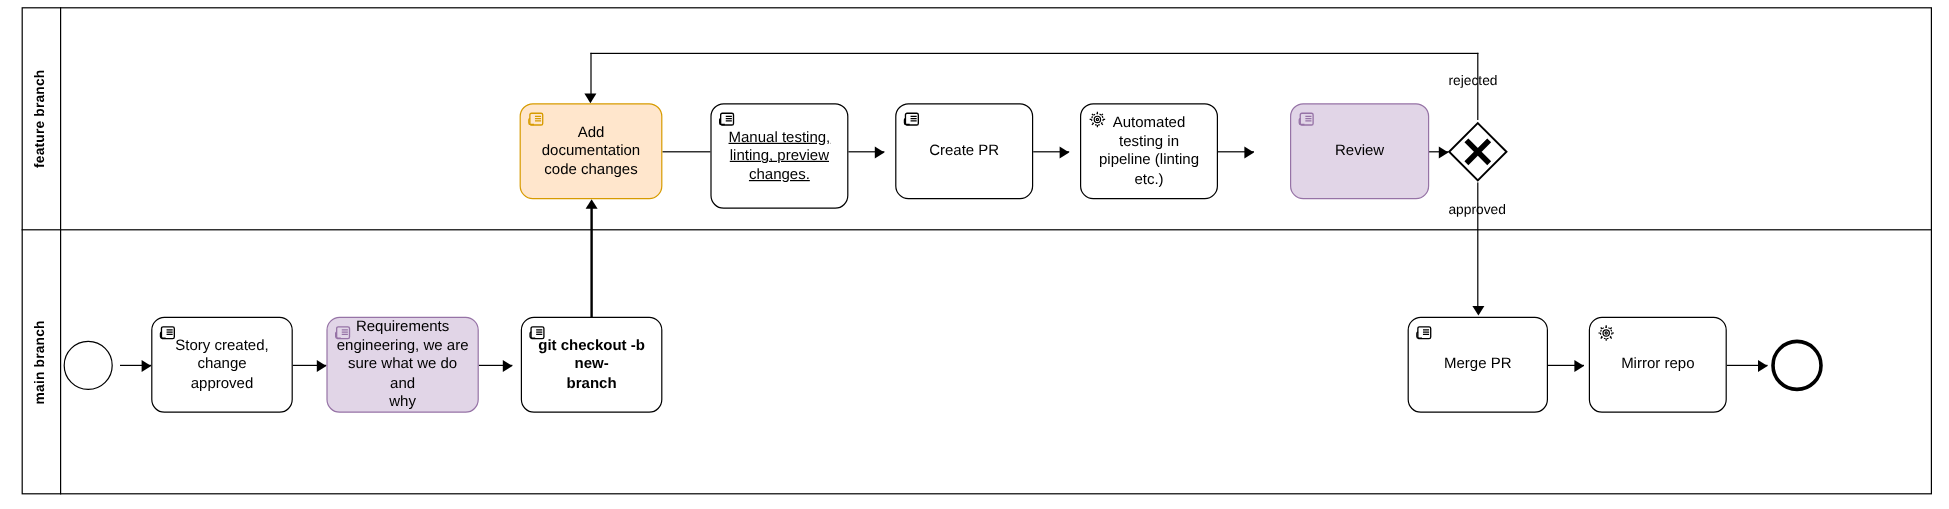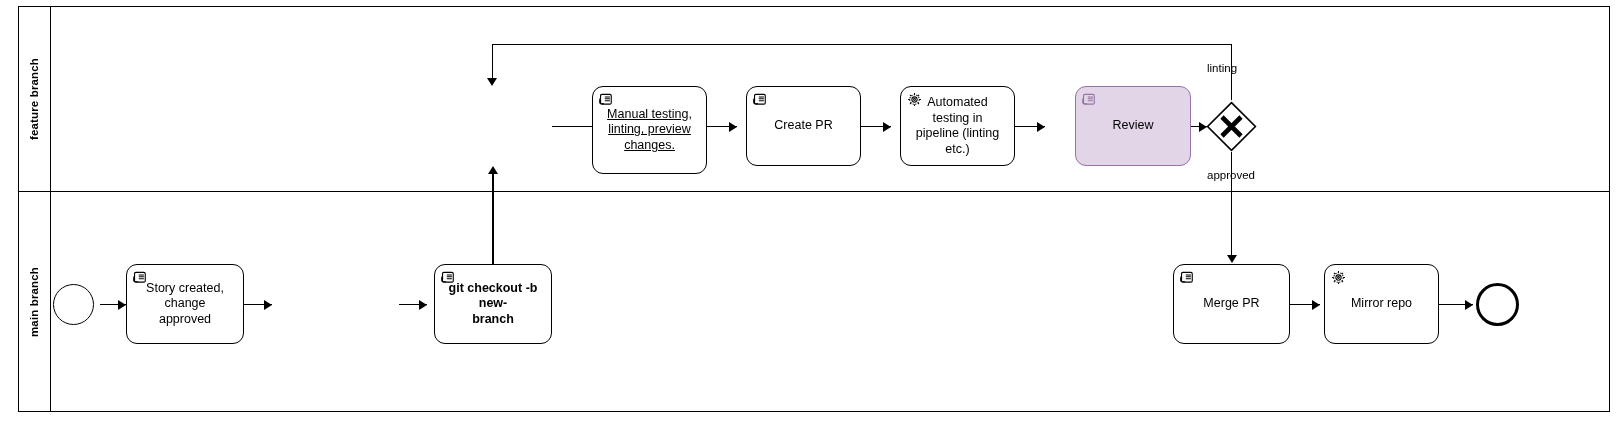--- a/index.html
+++ b/index.html
@@ -86,32 +86,43 @@
   <div class="ln lnh" style="left:1015px;top:126px;width:30px;"></div>
   <div class="ah ah-r" style="left:1037px;top:121.5px;"></div>
 
   <div class="ln lnh" style="left:1169px;top:126px;width:38px;"></div>
   <div class="ah ah-r" style="left:1199px;top:121.5px;"></div>
 
   <div class="ln lnv" style="left:1231px;top:44px;height:56px;"></div>
   <div class="ln lnh" style="left:491.6px;top:44px;width:740px;"></div>
   <div class="ln lnv" style="left:491.6px;top:44px;height:36px;"></div>
   <div class="ah ah-d" style="left:487.3px;top:78px;"></div>
-  <div class="elbl" style="left:1207px;top:62px;">linting</div>
+  <div class="elbl" style="left:1207px;top:62px;">rejected</div>
 
   <div class="ln lnv" style="left:1231px;top:152px;height:106px;"></div>
   <div class="ah ah-d" style="left:1226.7px;top:255px;"></div>
   <div class="elbl" style="left:1207px;top:169px;">approved</div>
 
   <div class="ln lnh" style="left:1290px;top:304px;width:30px;"></div>
   <div class="ah ah-r" style="left:1312px;top:299.5px;"></div>
 
   <div class="ln lnh" style="left:1439px;top:304px;width:34px;"></div>
   <div class="ah ah-r" style="left:1465px;top:299.5px;"></div>
 
+  <div class="task orange" style="left:433px;top:86px;width:119px;height:80px;">
+    <span class="ticon">
+      <svg viewBox="0 0 20 20">
+        <path d="M3 5.5 q0-1.5 1.6-1.5 h9.4 q1.6 0 1.6 1.5 v8.5 q0 1.5-1.6 1.5 h-9.4 q-1.6 0-1.6-1.5 z" fill="none" stroke="#d79b00" stroke-width="1.3"></path>
+        <path d="M8 7 h6 M8 9.2 h6 M8 11.4 h6" stroke="#d79b00" stroke-width="1.3" fill="none"></path>
+        <path d="M3.2 9 q-1.2 0.2-1.2 1.4 v3.1 q0 1.5 1.6 1.5 h3.5" fill="none" stroke="#d79b00" stroke-width="1.3"></path>
+      </svg>
+    </span>
+    <span class="lbl">Add documentation
+code changes</span>
+  </div>
 
   <div class="task" style="left:592px;top:86px;width:115px;height:88px;text-decoration:underline;">
     <span class="ticon">
       <svg viewBox="0 0 20 20">
         <path d="M3 5.5 q0-1.5 1.6-1.5 h9.4 q1.6 0 1.6 1.5 v8.5 q0 1.5-1.6 1.5 h-9.4 q-1.6 0-1.6-1.5 z" fill="none" stroke="#000" stroke-width="1.3"></path>
         <path d="M8 7 h6 M8 9.2 h6 M8 11.4 h6" stroke="#000" stroke-width="1.3" fill="none"></path>
         <path d="M3.2 9 q-1.2 0.2-1.2 1.4 v3.1 q0 1.5 1.6 1.5 h3.5" fill="none" stroke="#000" stroke-width="1.3"></path>
       </svg>
     </span>
     <span class="lbl">Manual testing,
@@ -171,20 +182,33 @@
       <svg viewBox="0 0 20 20">
         <path d="M3 5.5 q0-1.5 1.6-1.5 h9.4 q1.6 0 1.6 1.5 v8.5 q0 1.5-1.6 1.5 h-9.4 q-1.6 0-1.6-1.5 z" fill="none" stroke="#000" stroke-width="1.3"></path>
         <path d="M8 7 h6 M8 9.2 h6 M8 11.4 h6" stroke="#000" stroke-width="1.3" fill="none"></path>
         <path d="M3.2 9 q-1.2 0.2-1.2 1.4 v3.1 q0 1.5 1.6 1.5 h3.5" fill="none" stroke="#000" stroke-width="1.3"></path>
       </svg>
     </span>
     <span class="lbl">Story created, change
 approved</span>
   </div>
 
+  <div class="task purple" style="left:272px;top:264px;width:127px;height:80px;">
+    <span class="ticon">
+      <svg viewBox="0 0 20 20">
+        <path d="M3 5.5 q0-1.5 1.6-1.5 h9.4 q1.6 0 1.6 1.5 v8.5 q0 1.5-1.6 1.5 h-9.4 q-1.6 0-1.6-1.5 z" fill="none" stroke="#9673a6" stroke-width="1.3"></path>
+        <path d="M8 7 h6 M8 9.2 h6 M8 11.4 h6" stroke="#9673a6" stroke-width="1.3" fill="none"></path>
+        <path d="M3.2 9 q-1.2 0.2-1.2 1.4 v3.1 q0 1.5 1.6 1.5 h3.5" fill="none" stroke="#9673a6" stroke-width="1.3"></path>
+      </svg>
+    </span>
+    <span class="lbl">Requirements
+engineering, we are
+sure what we do and
+why</span>
+  </div>
 
   <div class="task" style="left:434px;top:264px;width:118px;height:80px;font-weight:bold;">
     <span class="ticon">
       <svg viewBox="0 0 20 20">
         <path d="M3 5.5 q0-1.5 1.6-1.5 h9.4 q1.6 0 1.6 1.5 v8.5 q0 1.5-1.6 1.5 h-9.4 q-1.6 0-1.6-1.5 z" fill="none" stroke="#000" stroke-width="1.3"></path>
         <path d="M8 7 h6 M8 9.2 h6 M8 11.4 h6" stroke="#000" stroke-width="1.3" fill="none"></path>
         <path d="M3.2 9 q-1.2 0.2-1.2 1.4 v3.1 q0 1.5 1.6 1.5 h3.5" fill="none" stroke="#000" stroke-width="1.3"></path>
       </svg>
     </span>
     <span class="lbl">git checkout -b new-

